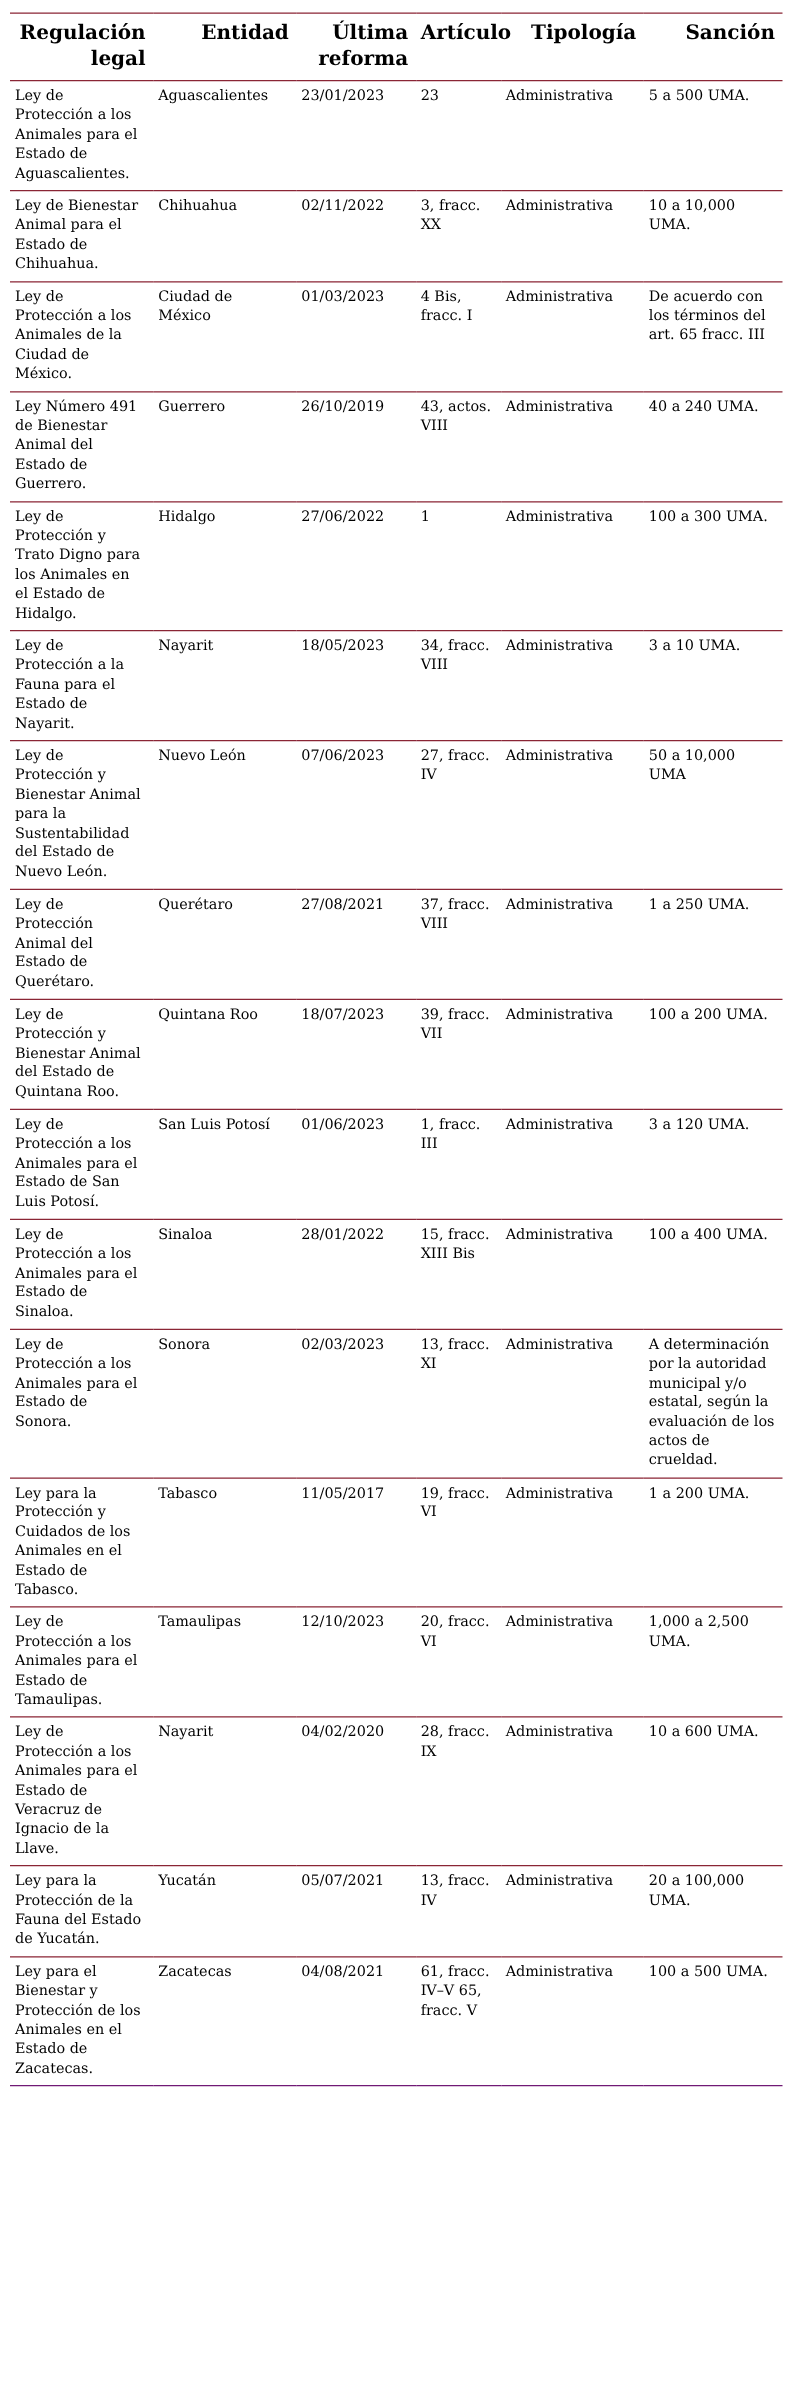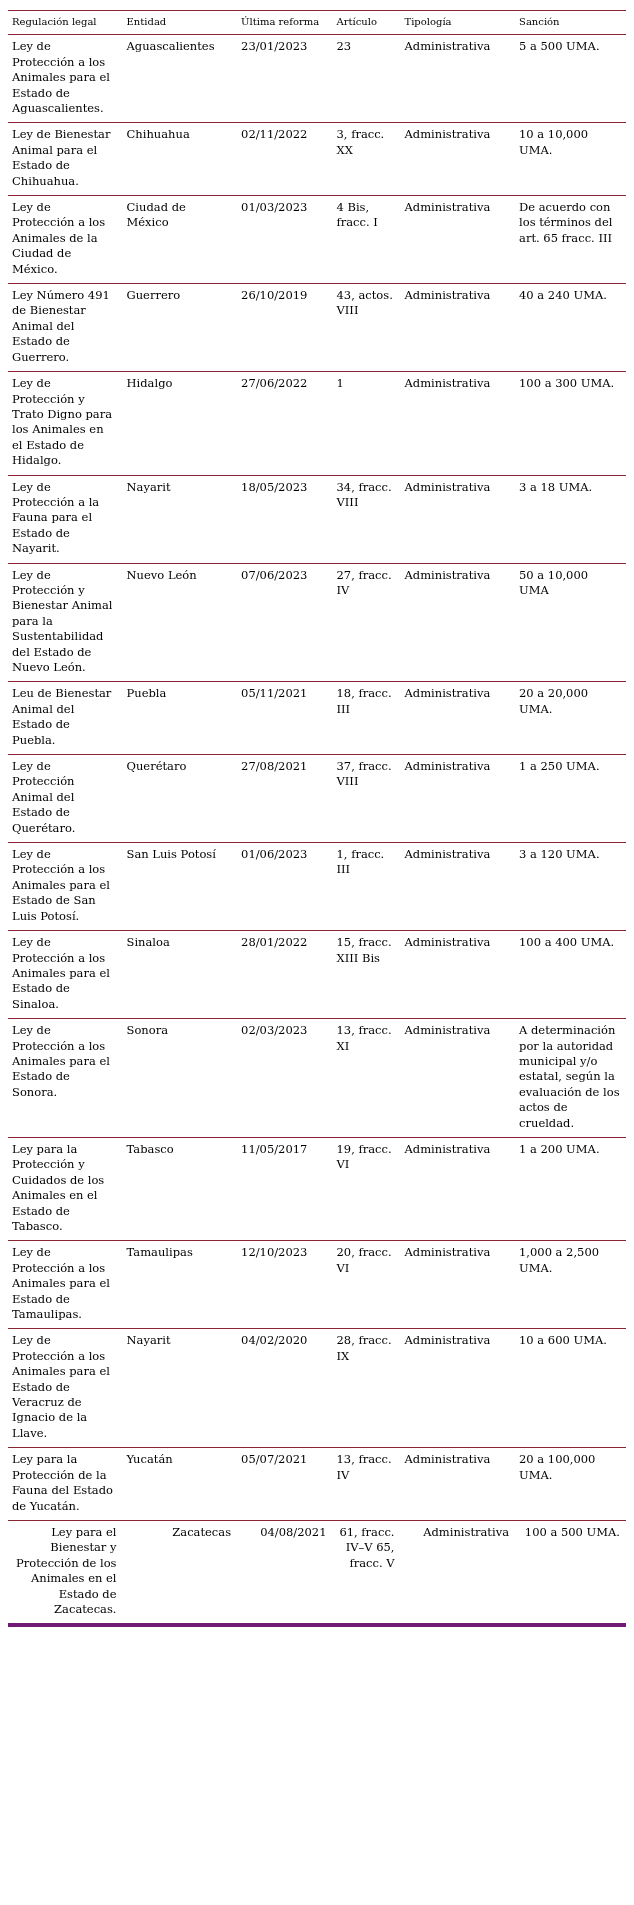--- a/index.html
+++ b/index.html
@@ -18,40 +18,39 @@
     padding: 10px 8px 12px 8px;
   }
   table.reg-table {
     width: 100%;
     border-collapse: collapse;
     table-layout: fixed;
     font-size: 11.5px;
     line-height: 1.34;
   }
   table.reg-table thead th {
-    text-align: left;
+    text-align: right;
     vertical-align: top;
-    font-weight: normal;
-    font-size: 10px;
+    font-weight: bold;
+    font-size: 16px;
     padding: 4px 6px 6px 4px;
     border-top: 1px solid #8a2535;
     border-bottom: 1px solid #8a2535;
   }
   table.reg-table tbody td {
     text-align: left;
     vertical-align: top;
     padding: 4px 6px 6px 4px;
     border-bottom: 1px solid #8a2535;
     word-wrap: break-word;
     overflow-wrap: break-word;
     hyphens: none;
   }
   table.reg-table tbody tr:last-child td {
-    border-bottom: 4px solid #701a75;
-    text-align: right;
+    border-bottom: 1px solid #701a75;
   }
   
   col.c-reg   { width: 96px; }
   col.c-ent   { width: 96px; }
   col.c-fecha { width: 80px; }
   col.c-art   { width: 57px; }
   col.c-tipo  { width: 96px; }
   col.c-sanc  { width: 93px; }
 </style>
 </head>
@@ -117,45 +116,45 @@
         <td>1</td>
         <td>Administrativa</td>
         <td>100 a 300 UMA.</td>
       </tr>
       <tr>
         <td>Ley de Protección a la Fauna para el Estado de Nayarit.</td>
         <td>Nayarit</td>
         <td>18/05/2023</td>
         <td>34, fracc. VIII</td>
         <td>Administrativa</td>
-        <td>3 a 18 UMA.</td>
+        <td>3 a 10 UMA.</td>
       </tr>
       <tr>
         <td>Ley de Protección y Bienestar Animal para la Sustentabilidad del Estado de Nuevo León.</td>
         <td>Nuevo León</td>
         <td>07/06/2023</td>
         <td>27, fracc. IV</td>
         <td>Administrativa</td>
         <td>50 a 10,000 UMA</td>
       </tr>
       <tr>
-        <td>Leu de Bienestar Animal del Estado de Puebla.</td>
-        <td>Puebla</td>
-        <td>05/11/2021</td>
-        <td>18, fracc. III</td>
-        <td>Administrativa</td>
-        <td>20 a 20,000 UMA.</td>
-      </tr>
-      <tr>
         <td>Ley de Protección Animal del Estado de Querétaro.</td>
         <td>Querétaro</td>
         <td>27/08/2021</td>
         <td>37, fracc. VIII</td>
         <td>Administrativa</td>
         <td>1 a 250 UMA.</td>
+      </tr>
+      <tr>
+        <td>Ley de Protección y Bienestar Animal del Estado de Quintana Roo.</td>
+        <td>Quintana Roo</td>
+        <td>18/07/2023</td>
+        <td>39, fracc. VII</td>
+        <td>Administrativa</td>
+        <td>100 a 200 UMA.</td>
       </tr>
       <tr>
         <td>Ley de Protección a los Animales para el Estado de San Luis Potosí.</td>
         <td>San Luis Potosí</td>
         <td>01/06/2023</td>
         <td>1, fracc. III</td>
         <td>Administrativa</td>
         <td>3 a 120 UMA.</td>
       </tr>
       <tr>

